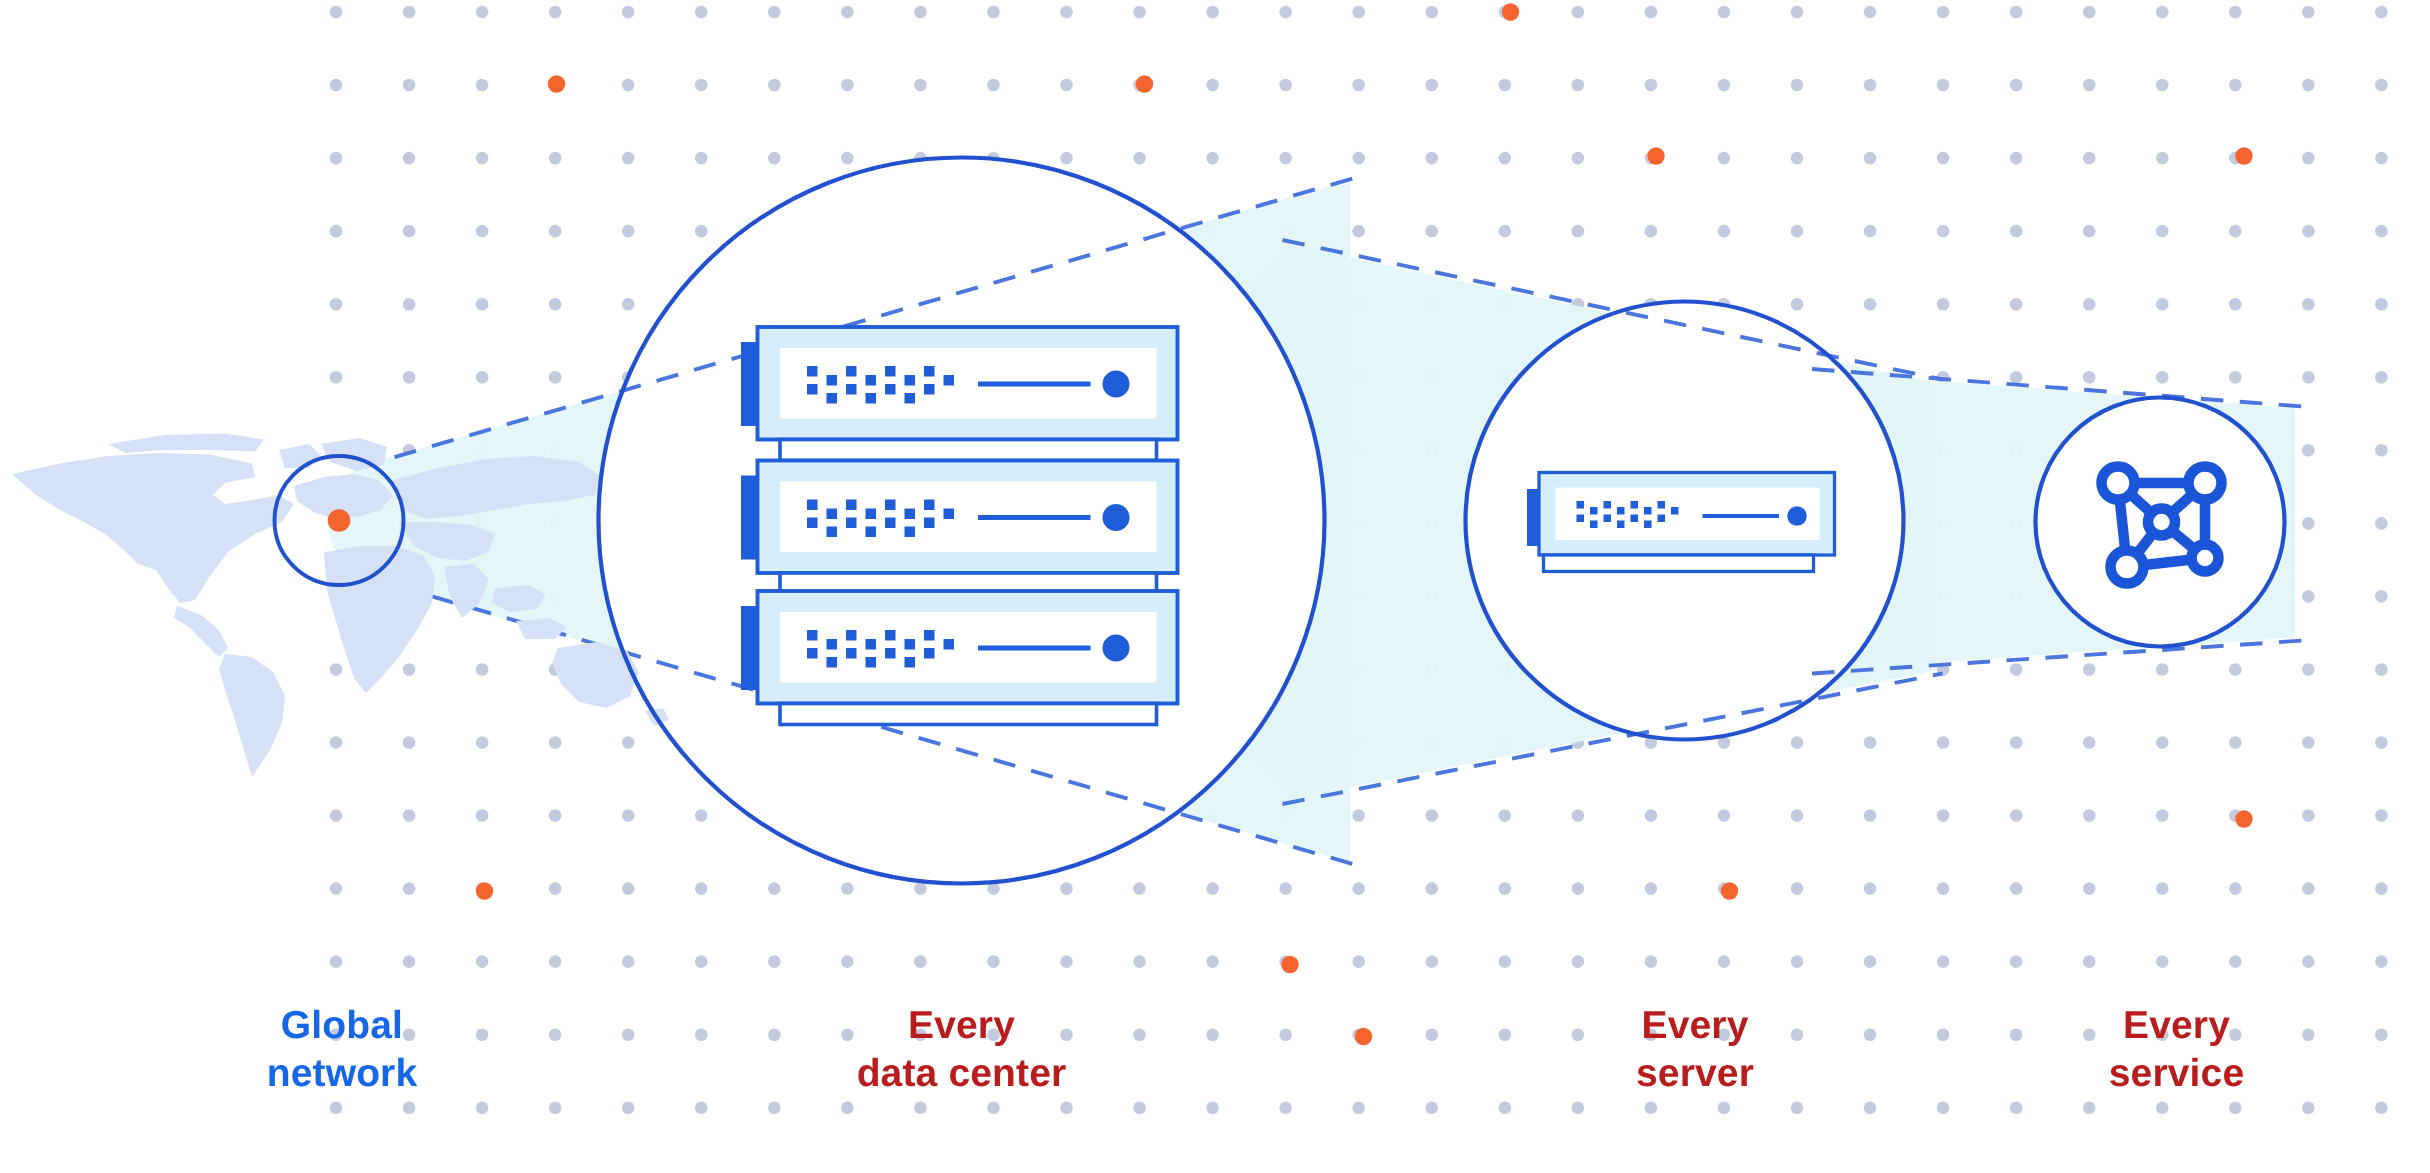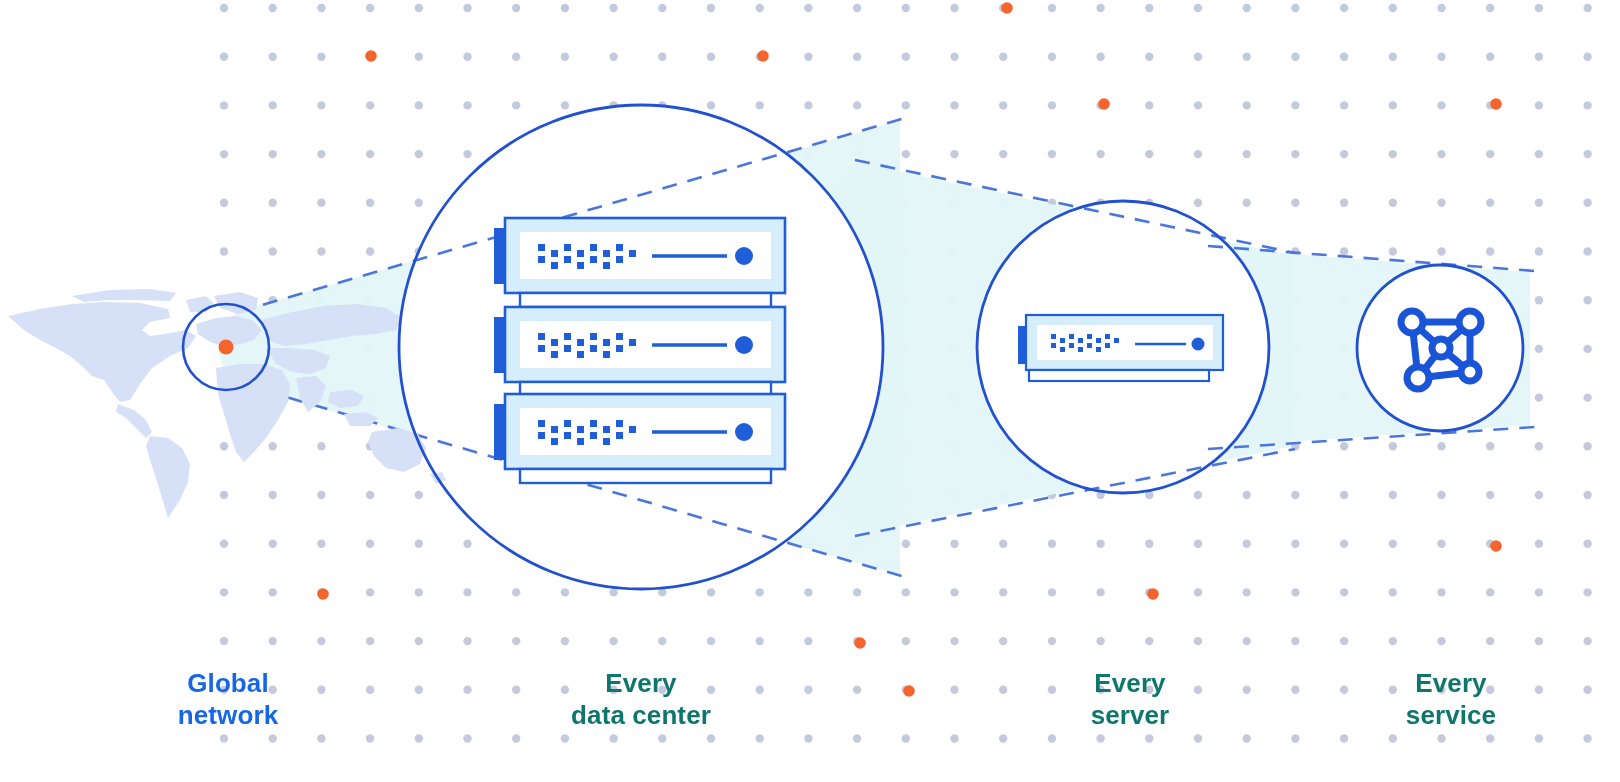--- a/index.html
+++ b/index.html
@@ -32,21 +32,21 @@
     position: absolute;
     text-align: center;
     font-family: "Liberation Sans", sans-serif;
     font-size: 26px;
     font-weight: 700;
     line-height: 1.22;
     letter-spacing: 0.1px;
     white-space: pre-line;
     transform: translateX(-50%);
   }
-  .zone-label.dark { color: #0f766e; }
+  .zone-label.dark { color: #b91c1c; }
   .zone-label.accent { color: #1667e8; }
 </style>
 </head>
 <body>
 
 <div id="stage">
 
   <svg id="bg-dots" viewBox="0 0 1620 782" xmlns="http://www.w3.org/2000/svg" aria-hidden="true">
     <g id="grid-dot-layer">
         <circle cx="224.0" cy="8.0" r="4.2" fill="#c3cadd"></circle>

